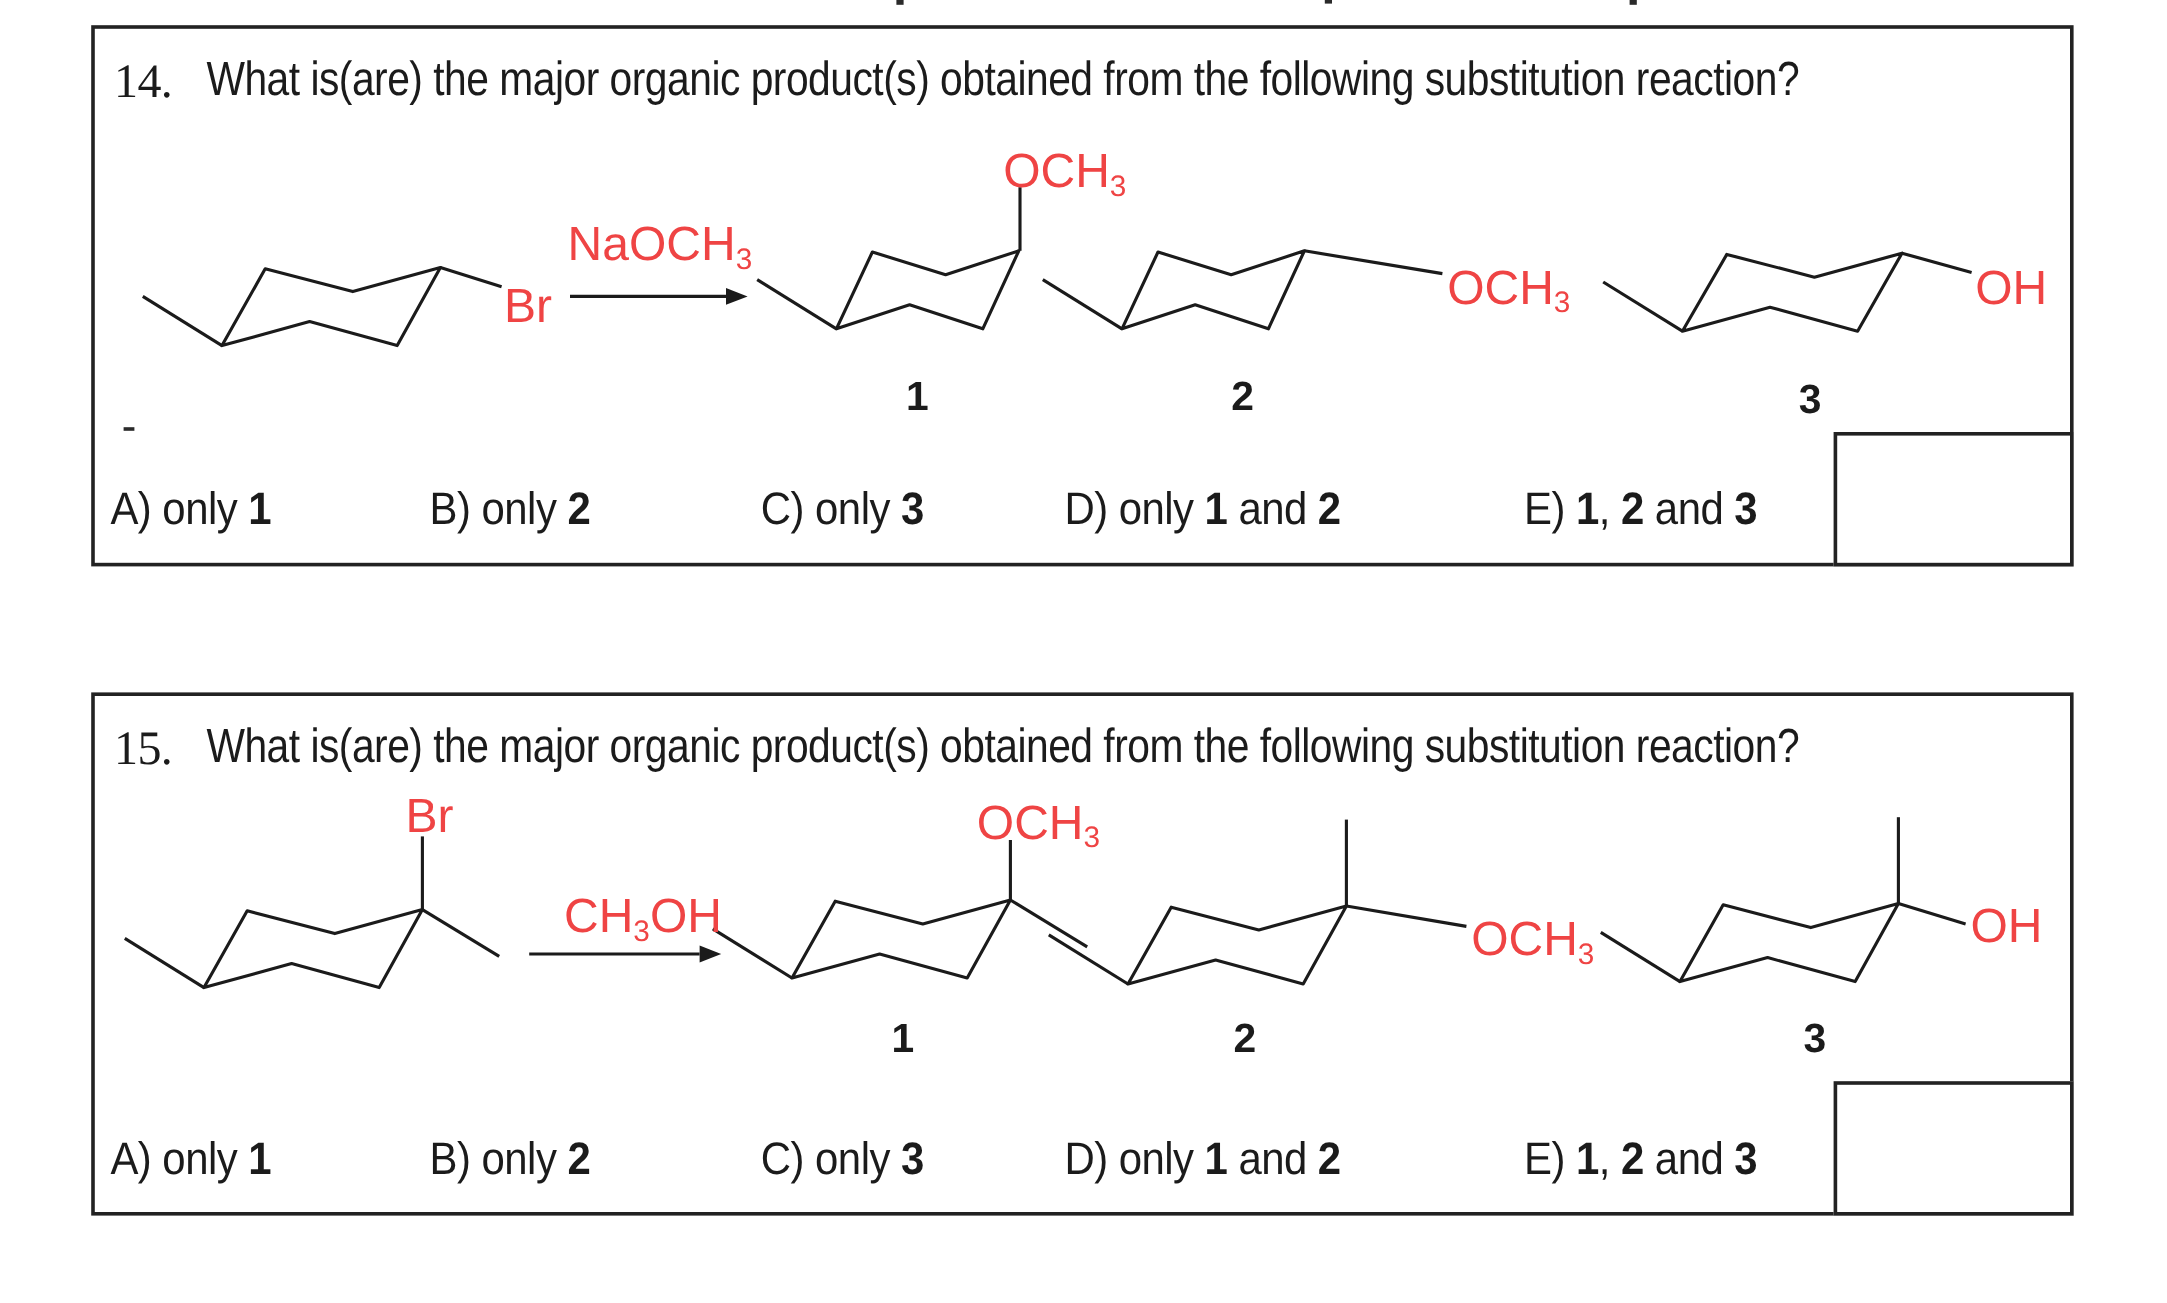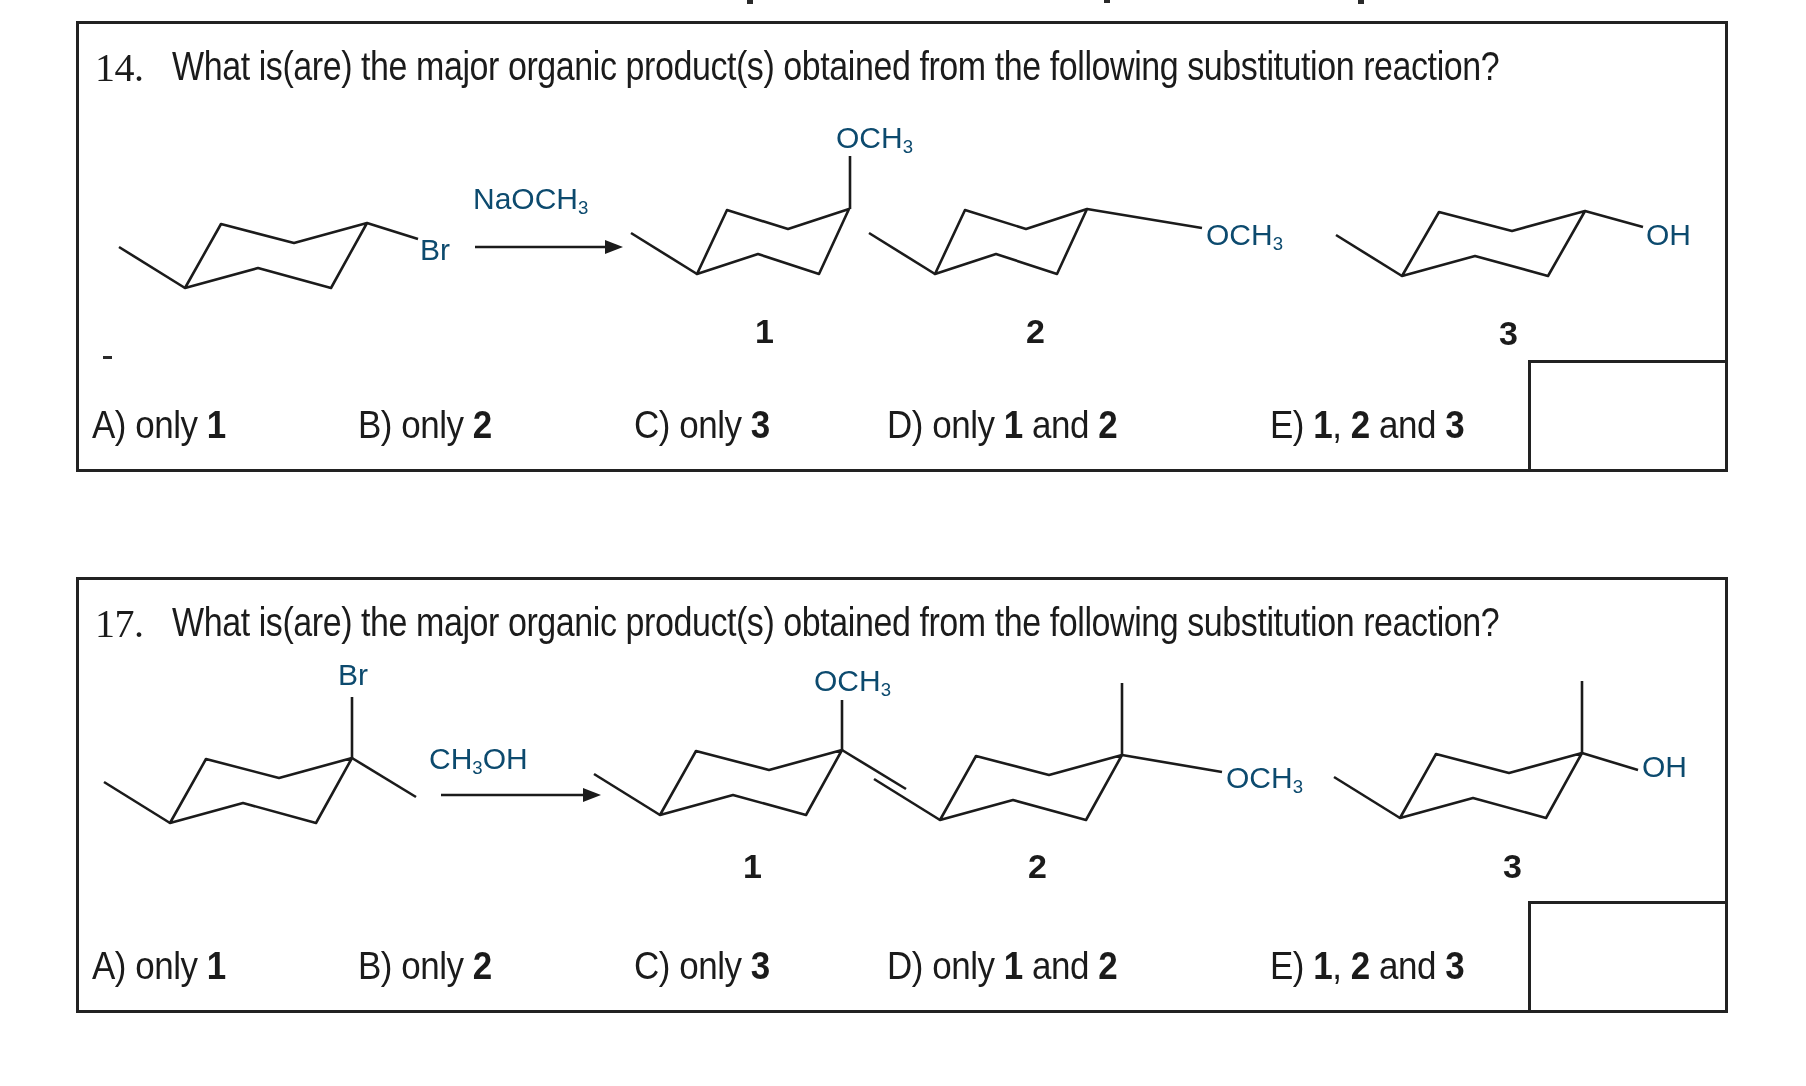--- a/index.html
+++ b/index.html
@@ -3,21 +3,21 @@
 <meta charset="utf-8">
 <style>
   html,body{margin:0;padding:0;background:#fff;}
   #page{position:relative;width:1806px;height:1086px;background:#ffffff;overflow:hidden;
         font-family:"Liberation Sans",sans-serif;color:#1b1b1b;}
   .qbox{position:absolute;border:3px solid #222;background:#fff;box-sizing:border-box;}
   .abox{position:absolute;border:3px solid #222;background:#fff;box-sizing:border-box;}
   .qnum{position:absolute;font-size:40px;letter-spacing:-0.5px;white-space:nowrap;font-family:Liberation Serif, serif;}
   .qtitle{position:absolute;font-size:40px;letter-spacing:-0.5px;white-space:nowrap;
           transform:scaleX(0.85);transform-origin:0 0;}
-  .formula{position:absolute;font-size:30px;white-space:nowrap;color:#0c4a6e;}
+  .formula{position:absolute;font-size:40px;white-space:nowrap;color:#ef4444;}
   .prodlabel{position:absolute;font-size:34px;font-weight:bold;white-space:nowrap;}
   .choice{position:absolute;font-size:38px;letter-spacing:-0.5px;white-space:nowrap;
           transform:scaleX(0.92);transform-origin:0 0;}
   .b{font-weight:bold;}
   .sub{font-size:0.62em;vertical-align:-0.28em;}
   .stray{position:absolute;background:#2a2a2a;}
   svg.scheme{position:absolute;left:0;top:0;pointer-events:none;}
   svg.scheme path, svg.scheme line{stroke:#1b1b1b;stroke-width:2.6;fill:none;stroke-linejoin:round;}
   svg.scheme polygon{fill:#1b1b1b;stroke:none;}
 </style>
@@ -116,24 +116,24 @@
   <div class="prodlabel" style="left:755px;top:312px;">1</div>
   <div class="prodlabel" style="left:1026px;top:312px;">2</div>
   <div class="prodlabel" style="left:1499px;top:314px;">3</div>
 
   <div class="choice" style="left:92px;top:404px;"><span>A) only </span><span class="b">1</span></div>
   <div class="choice" style="left:358px;top:404px;"><span>B) only </span><span class="b">2</span></div>
   <div class="choice" style="left:634px;top:404px;"><span>C) only </span><span class="b">3</span></div>
   <div class="choice" style="left:887px;top:404px;"><span>D) only </span><span class="b">1</span><span> and </span><span class="b">2</span></div>
   <div class="choice" style="left:1270px;top:404px;"><span>E) </span><span class="b">1</span><span>, </span><span class="b">2</span><span> and </span><span class="b">3</span></div>
 
-  <div class="qnum" style="left:95px;top:600px;">17.</div>
+  <div class="qnum" style="left:95px;top:600px;">15.</div>
   <div class="qtitle" style="left:172px;top:600px;">What is(are) the major organic product(s) obtained from the following substitution reaction?</div>
 
-  <div class="formula" style="left:429px;top:742px;"><span>CH</span><span class="sub">3</span><span>OH</span></div>
+  <div class="formula" style="left:470px;top:742px;"><span>CH</span><span class="sub">3</span><span>OH</span></div>
   <div class="formula" style="left:338px;top:658px;"><span>Br</span></div>
   <div class="formula" style="left:814px;top:664px;"><span>OCH</span><span class="sub">3</span></div>
   <div class="formula" style="left:1226px;top:761px;"><span>OCH</span><span class="sub">3</span></div>
   <div class="formula" style="left:1642px;top:750px;"><span>OH</span></div>
 
   <div class="prodlabel" style="left:743px;top:847px;">1</div>
   <div class="prodlabel" style="left:1028px;top:847px;">2</div>
   <div class="prodlabel" style="left:1503px;top:847px;">3</div>
 
   <div class="choice" style="left:92px;top:945px;"><span>A) only </span><span class="b">1</span></div>

